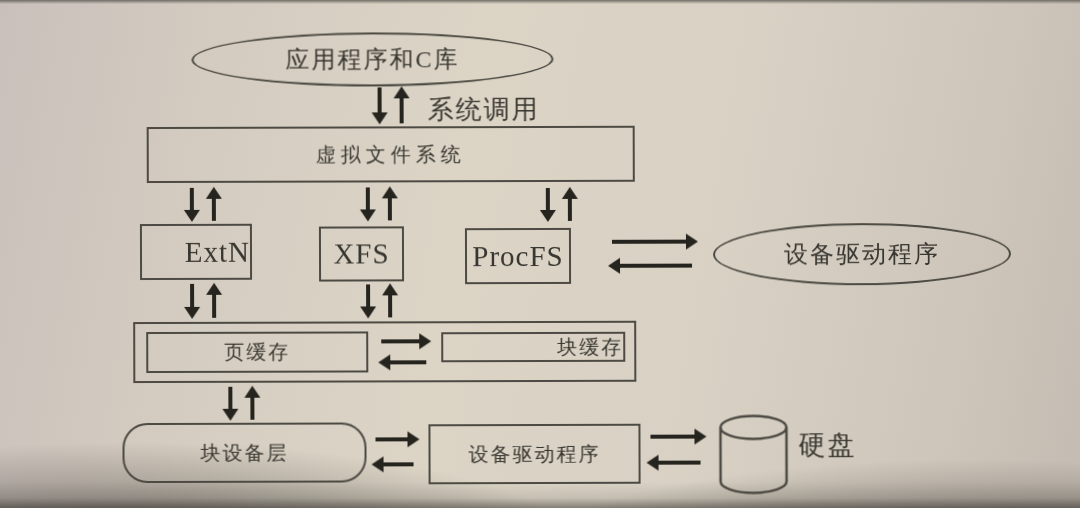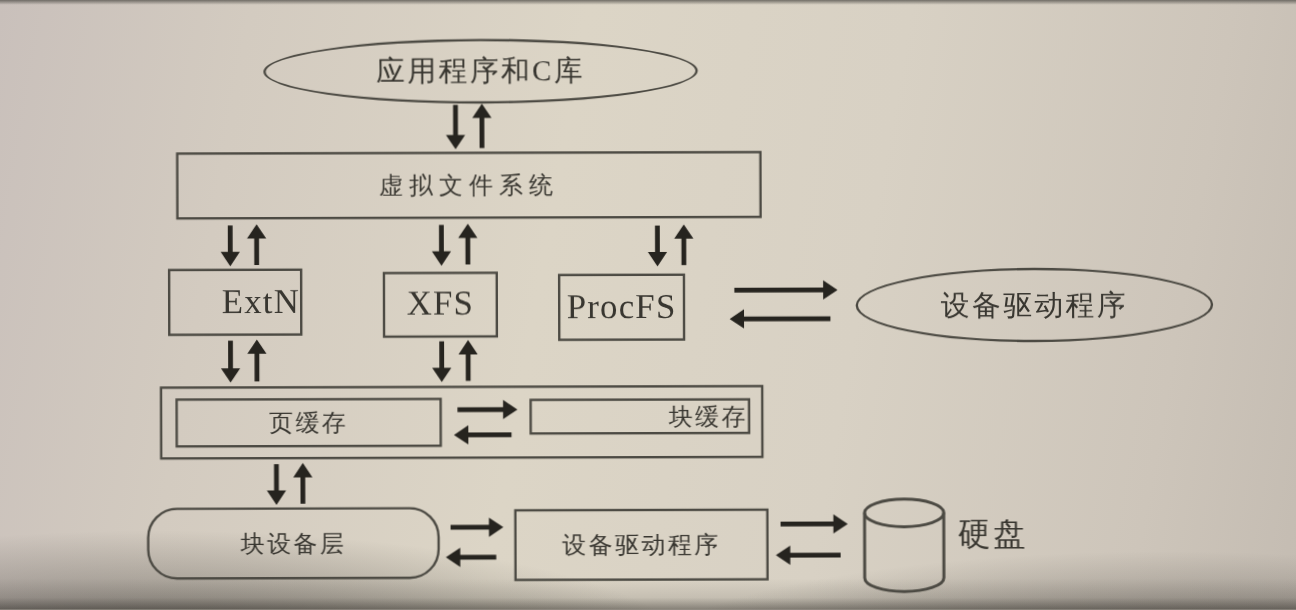--- a/index.html
+++ b/index.html
@@ -53,42 +53,43 @@
   .ar.h.left::before{content:"";position:absolute;top:6px;left:9px;right:0;height:4px;background:#26241f;}
   .ar.h.left::after{content:"";position:absolute;left:0;top:0;width:0;height:0;
     border-top:8px solid transparent;border-bottom:8px solid transparent;border-right:12px solid #26241f;}
 </style>
 </head>
 <body>
 
 <div class="stage">
   <div class="diagram">
 
-    <div class="box ellipse" style="left:220px;top:32px;width:362px;height:54px;">
+    <div class="box ellipse" style="left:192px;top:32px;width:362px;height:54px;">
       <span class="lbl small">应用程序和C库</span>
     </div>
 
     <div class="ar v down" style="left:372px;top:87px;height:37px;"></div>
     <div class="ar v up" style="left:394px;top:86px;height:37px;"></div>
+    <div class="floatlbl" style="left:428px;top:92px;">系统调用</div>
 
     <div class="box" style="left:147px;top:126px;width:488px;height:56px;">
       <span class="lbl wide">虚拟文件系统</span>
     </div>
 
     <div class="ar v down" style="left:184px;top:187px;height:34px;"></div>
     <div class="ar v up" style="left:206px;top:186px;height:34px;"></div>
     <div class="ar v down" style="left:360px;top:187px;height:34px;"></div>
     <div class="ar v up" style="left:382px;top:186px;height:34px;"></div>
     <div class="ar v down" style="left:540px;top:188px;height:34px;"></div>
     <div class="ar v up" style="left:562px;top:187px;height:34px;"></div>
 
     <div class="box" style="left:140px;top:223px;width:112px;height:56px;justify-content:flex-end;">
       <span class="lbl latin">ExtN</span>
     </div>
-    <div class="box" style="left:319px;top:226px;width:96px;height:55px;">
+    <div class="box" style="left:319px;top:226px;width:85px;height:55px;">
       <span class="lbl latin">XFS</span>
     </div>
     <div class="box" style="left:465px;top:228px;width:106px;height:56px;">
       <span class="lbl latin">ProcFS</span>
     </div>
 
     <div class="ar h right" style="left:612px;top:234px;width:86px;"></div>
     <div class="ar h left" style="left:608px;top:258px;width:84px;"></div>
 
     <div class="box ellipse" style="left:713px;top:224px;width:298px;height:62px;">

